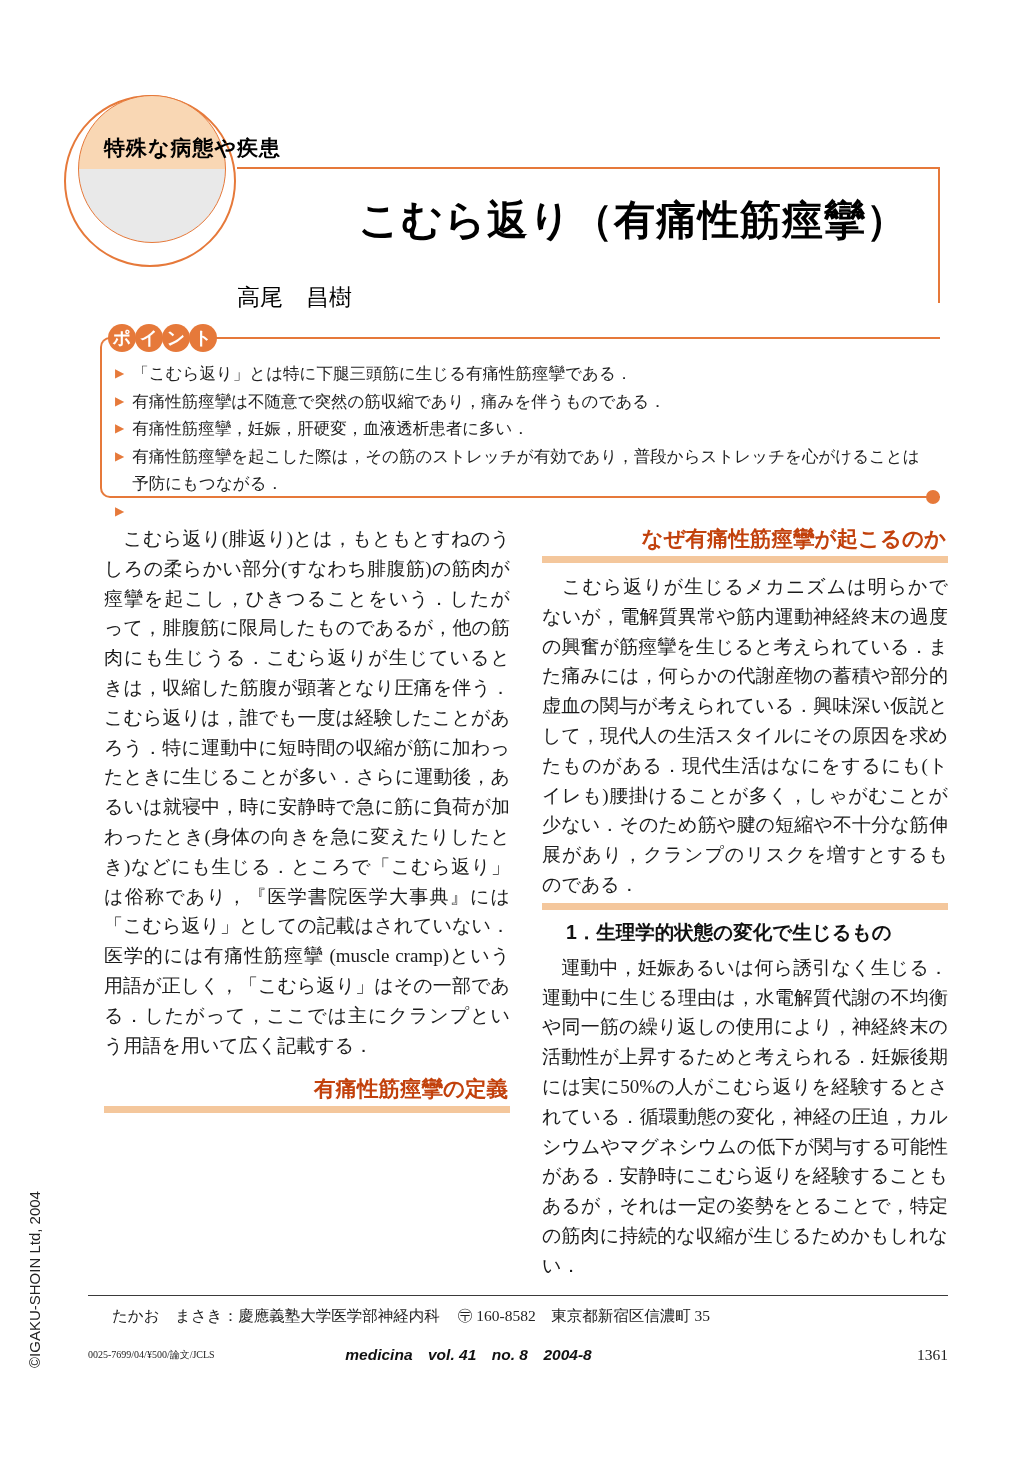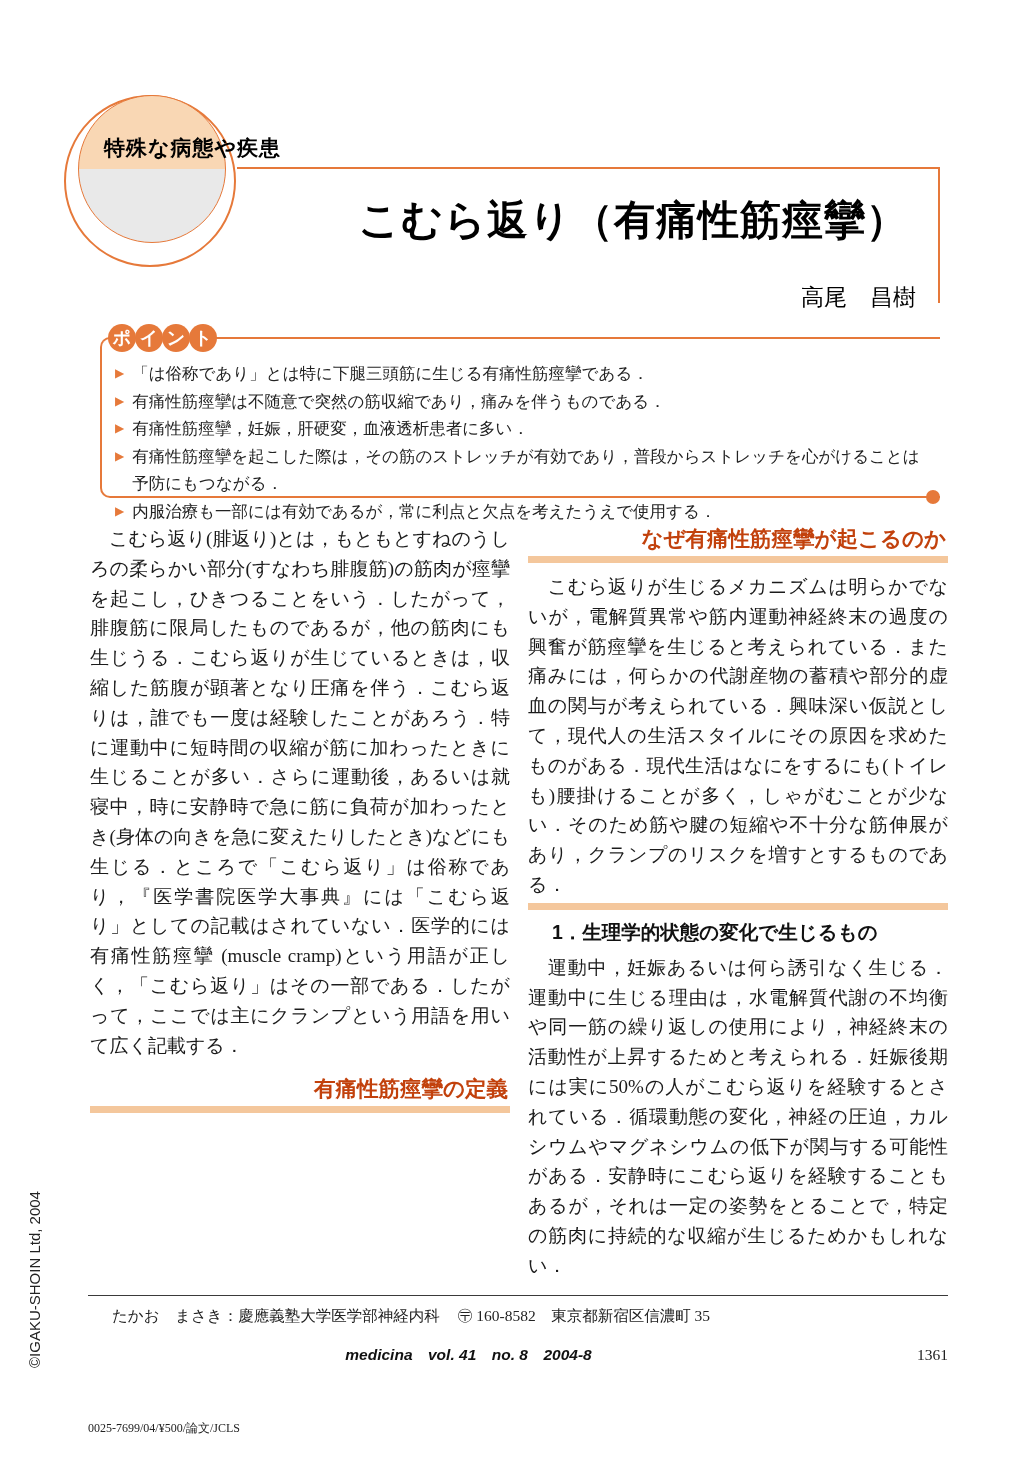--- a/index.html
+++ b/index.html
@@ -28,21 +28,21 @@
   .header-box {
     position:absolute; left:237px; top:167px; width:703px; height:136px;
     border-top:2px solid #E6793A; border-right:2px solid #E6793A;
     box-sizing:border-box; z-index:2;
   }
   .title {
     margin:24px 30px 0 0; text-align:right;
     font-weight:bold; font-size:41px; letter-spacing:1px; color:#000;
   }
   .author {
-    margin:34px 22px 0 0; text-align:right; font-size:23px; color:#000;
+    margin:34px 22px 0 0; text-align:left; font-size:23px; color:#000;
   }
 
   
   .points-box {
     position:absolute; left:100px; top:337px; width:840px; height:161px;
     border:2px solid #E6793A; border-right:none;
     border-radius:10px 0 0 10px; box-sizing:border-box; z-index:2;
   }
   .points-badge { position:absolute; top:-15px; left:6px; display:flex; }
   .badge-circle {
@@ -53,42 +53,42 @@
   .points-list { padding:21px 18px 0 13px; margin:0; list-style:none; }
   .point-item { display:flex; font-size:16.5px; line-height:27.5px; color:#222; }
   .point-marker { color:#E6793A; font-size:12px; margin-right:8px; flex:none; }
   .end-dot {
     position:absolute; right:0; bottom:-8px; width:14px; height:14px;
     border-radius:50%; background:#E6793A;
   }
 
   
   .columns { position:absolute; left:90px; top:524px; width:858px; display:flex; gap:18px; }
-  .col { width:420px; }
+  .col { width:420px;margin-left:14px; }
   .col p {
     margin:0; font-size:19px; line-height:29.8px;
     text-align:justify; text-justify:inter-ideograph;
   }
   .sec-heading {
     font-family:"Liberation Sans","DejaVu Sans",sans-serif;
     font-weight:bold; font-size:21.5px; text-align:right;
     margin:14px 2px 0 0; color:#c2410c;
   }
   .sec-bar { height:7px; background:#F4C79C; margin:3px 0 9px; }
   .first-heading { margin-top:0; }
   .sub-heading {
     font-family:"Liberation Sans","DejaVu Sans",sans-serif;
     font-weight:bold; font-size:19.5px; margin:6px 0 7px; padding-left:24px; color:#111;
   }
 
   
   .footer-rule { position:absolute; left:88px; top:1295px; width:860px; border-top:1.5px solid #3a3a3a; }
   .address { position:absolute; left:104px; top:1306px; font-size:15.5px; color:#222;padding-left:8px; }
   .address .pmark { margin:0 4px 0 18px; }
-  .issn { position:absolute; left:88px; top:1420px; font-size:12px; color:#222; }
+  .issn { position:absolute; left:88px; top:1348px; font-size:10px; color:#222; }
   .journal {
     position:absolute; left:0; top:1345px; width:937px; text-align:center;
     font-style:italic; font-weight:bold; font-size:15.5px; color:#111;
   }
   .pagenum { position:absolute; right:84px; top:1346px; font-size:15.5px; color:#222; }
   .copyright {
     position:absolute; left:26px; top:1368px; transform:rotate(-90deg);
     transform-origin:0 0; white-space:nowrap; font-size:15px; color:#222;
   }
 </style>
@@ -108,37 +108,36 @@
 <div class="points-box">
   <div class="points-badge sans">
     <span class="badge-circle">ポ</span>
     <span class="badge-circle">イ</span>
     <span class="badge-circle">ン</span>
     <span class="badge-circle">ト</span>
   </div>
   <ul class="points-list sans">
     <li class="point-item">
       <span class="point-marker">▶</span>
-      <span>「は俗称であり」とは特に下腿三頭筋に生じる有痛性筋痙攣である．</span>
+      <span>「こむら返り」とは特に下腿三頭筋に生じる有痛性筋痙攣である．</span>
     </li>
     <li class="point-item">
       <span class="point-marker">▶</span>
       <span>有痛性筋痙攣は不随意で突然の筋収縮であり，痛みを伴うものである．</span>
     </li>
     <li class="point-item">
       <span class="point-marker">▶</span>
       <span>有痛性筋痙攣，妊娠，肝硬変，血液透析患者に多い．</span>
     </li>
     <li class="point-item">
       <span class="point-marker">▶</span>
       <span>有痛性筋痙攣を起こした際は，その筋のストレッチが有効であり，普段からストレッチを心がけることは予防にもつながる．</span>
     </li>
     <li class="point-item">
       <span class="point-marker">▶</span>
-      <span>内服治療も一部には有効であるが，常に利点と欠点を考えたうえで使用する．</span>
     </li>
   </ul>
   <div class="end-dot"></div>
 </div>
 
 <div class="columns">
   <div class="col">
     <p>　こむら返り(腓返り)とは，もともとすねのうしろの柔らかい部分(すなわち腓腹筋)の筋肉が痙攣を起こし，ひきつることをいう．したがって，腓腹筋に限局したものであるが，他の筋肉にも生じうる．こむら返りが生じているときは，収縮した筋腹が顕著となり圧痛を伴う．こむら返りは，誰でも一度は経験したことがあろう．特に運動中に短時間の収縮が筋に加わったときに生じることが多い．さらに運動後，あるいは就寝中，時に安静時で急に筋に負荷が加わったとき(身体の向きを急に変えたりしたとき)などにも生じる．ところで「こむら返り」は俗称であり，『医学書院医学大事典』には「こむら返り」としての記載はされていない．医学的には有痛性筋痙攣 (muscle cramp)という用語が正しく，「こむら返り」はその一部である．したがって，ここでは主にクランプという用語を用いて広く記載する．</p>
     <div class="sec-heading">有痛性筋痙攣の定義</div>
     <div class="sec-bar"></div>

